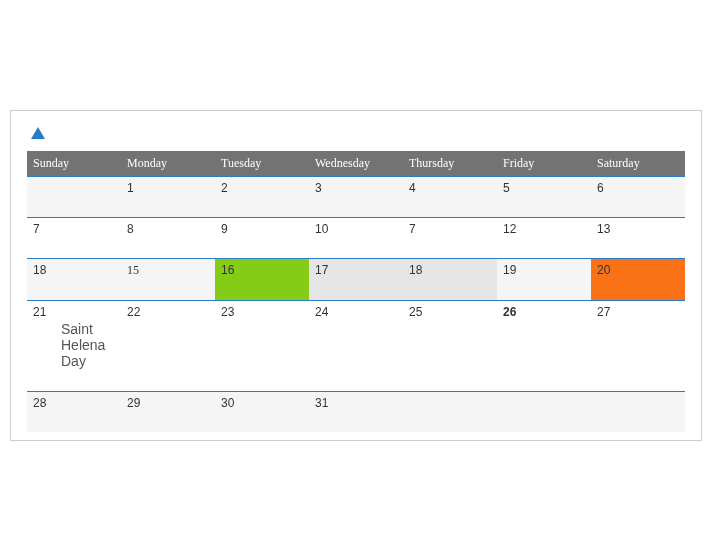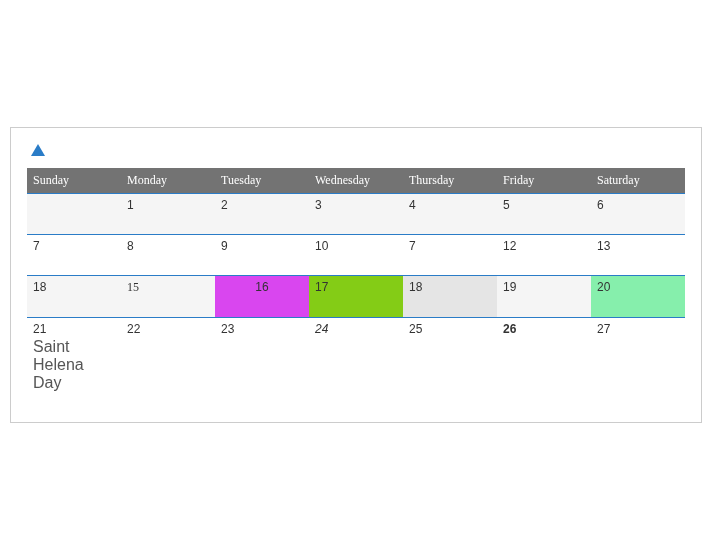--- a/index.html
+++ b/index.html
@@ -89,23 +89,24 @@
       font-size: 12px;
       color: #333;
       width: calc(100% / 7);
       background: #fff;
     }
     .day-number {
       font-size: 12px;
       color: #333;
     }
     .holiday-label {
-      font-size: 16px;
+      font-size: 14px;
       color: #555;
       margin-top: 2px;
+      margin-left: 28px;
     }
     tbody tr:nth-child(odd) td {
       background-color: #f5f5f5;
     }
     tbody tr:nth-child(even) td {
       background-color: #fff;
     }
   </style>
 </head>
 <body>
@@ -150,30 +151,39 @@
           <td style="background-color: rgb(255, 255, 255);"><span class="day-number">8</span></td>
           <td style="background-color: rgb(255, 255, 255);"><span class="day-number">9</span></td>
           <td style="background-color: rgb(255, 255, 255);"><span class="day-number">10</span></td>
           <td style="background-color: rgb(255, 255, 255);"><span class="day-number">7</span></td>
           <td style="background-color: rgb(255, 255, 255);"><span class="day-number">12</span></td>
           <td style="background-color: rgb(255, 255, 255); margin-left: 16px;"><span class="day-number">13</span></td>
         </tr>
         <tr>
           <td style="background-color: rgb(245, 245, 245);"><span class="day-number">18</span></td>
           <td style="background-color: rgb(245, 245, 245); font-family: Liberation Serif, serif;"><span class="day-number">15</span></td>
-          <td style="background-color: #d946ef; text-align: center;"><span class="day-number">16</span></td>
-          <td style="background-color: #84cc16; margin-left: 48px;"><span class="day-number">17</span></td>
+          <td style="background-color: #84cc16;"><span class="day-number">16</span></td>
+          <td style="background-color: #e5e5e5; margin-left: 48px;"><span class="day-number">17</span></td>
           <td style="background-color: #e5e5e5; margin-left: 8px;"><span class="day-number">18</span></td>
           <td style="background-color: rgb(245, 245, 245);"><span class="day-number">19</span></td>
-          <td style="background-color: #86efac; margin-top: 6px;"><span class="day-number">20</span></td>
+          <td style="background-color: #f97316; margin-top: 6px;"><span class="day-number">20</span></td>
         </tr>
         <tr>
           <td style="background-color: rgb(255, 255, 255);"><span class="day-number">21</span><div class="holiday-label">Saint Helena Day</div></td>
           <td style="background-color: rgb(255, 255, 255);"><span class="day-number">22</span></td>
           <td style="background-color: rgb(255, 255, 255);"><span class="day-number">23</span></td>
-          <td style="background-color: rgb(255, 255, 255); font-style: italic;"><span class="day-number">24</span></td>
+          <td style="background-color: rgb(255, 255, 255);"><span class="day-number">24</span></td>
           <td style="background-color: rgb(255, 255, 255);"><span class="day-number">25</span></td>
           <td style="background-color: rgb(255, 255, 255); font-weight: bold;"><span class="day-number">26</span></td>
           <td style="background-color: rgb(255, 255, 255);"><span class="day-number">27</span></td>
+        </tr>
+        <tr>
+          <td style="background-color: rgb(245, 245, 245);"><span class="day-number">28</span></td>
+          <td style="background-color: rgb(245, 245, 245);"><span class="day-number">29</span></td>
+          <td style="background-color: rgb(245, 245, 245);"><span class="day-number">30</span></td>
+          <td style="background-color: rgb(245, 245, 245);"><span class="day-number">31</span></td>
+          <td style="background-color: rgb(245, 245, 245);"></td>
+          <td style="background-color: rgb(245, 245, 245);"></td>
+          <td style="background-color: rgb(245, 245, 245);"></td>
         </tr>
       </tbody>
   </table>
 </div>
 
 </body></html>

